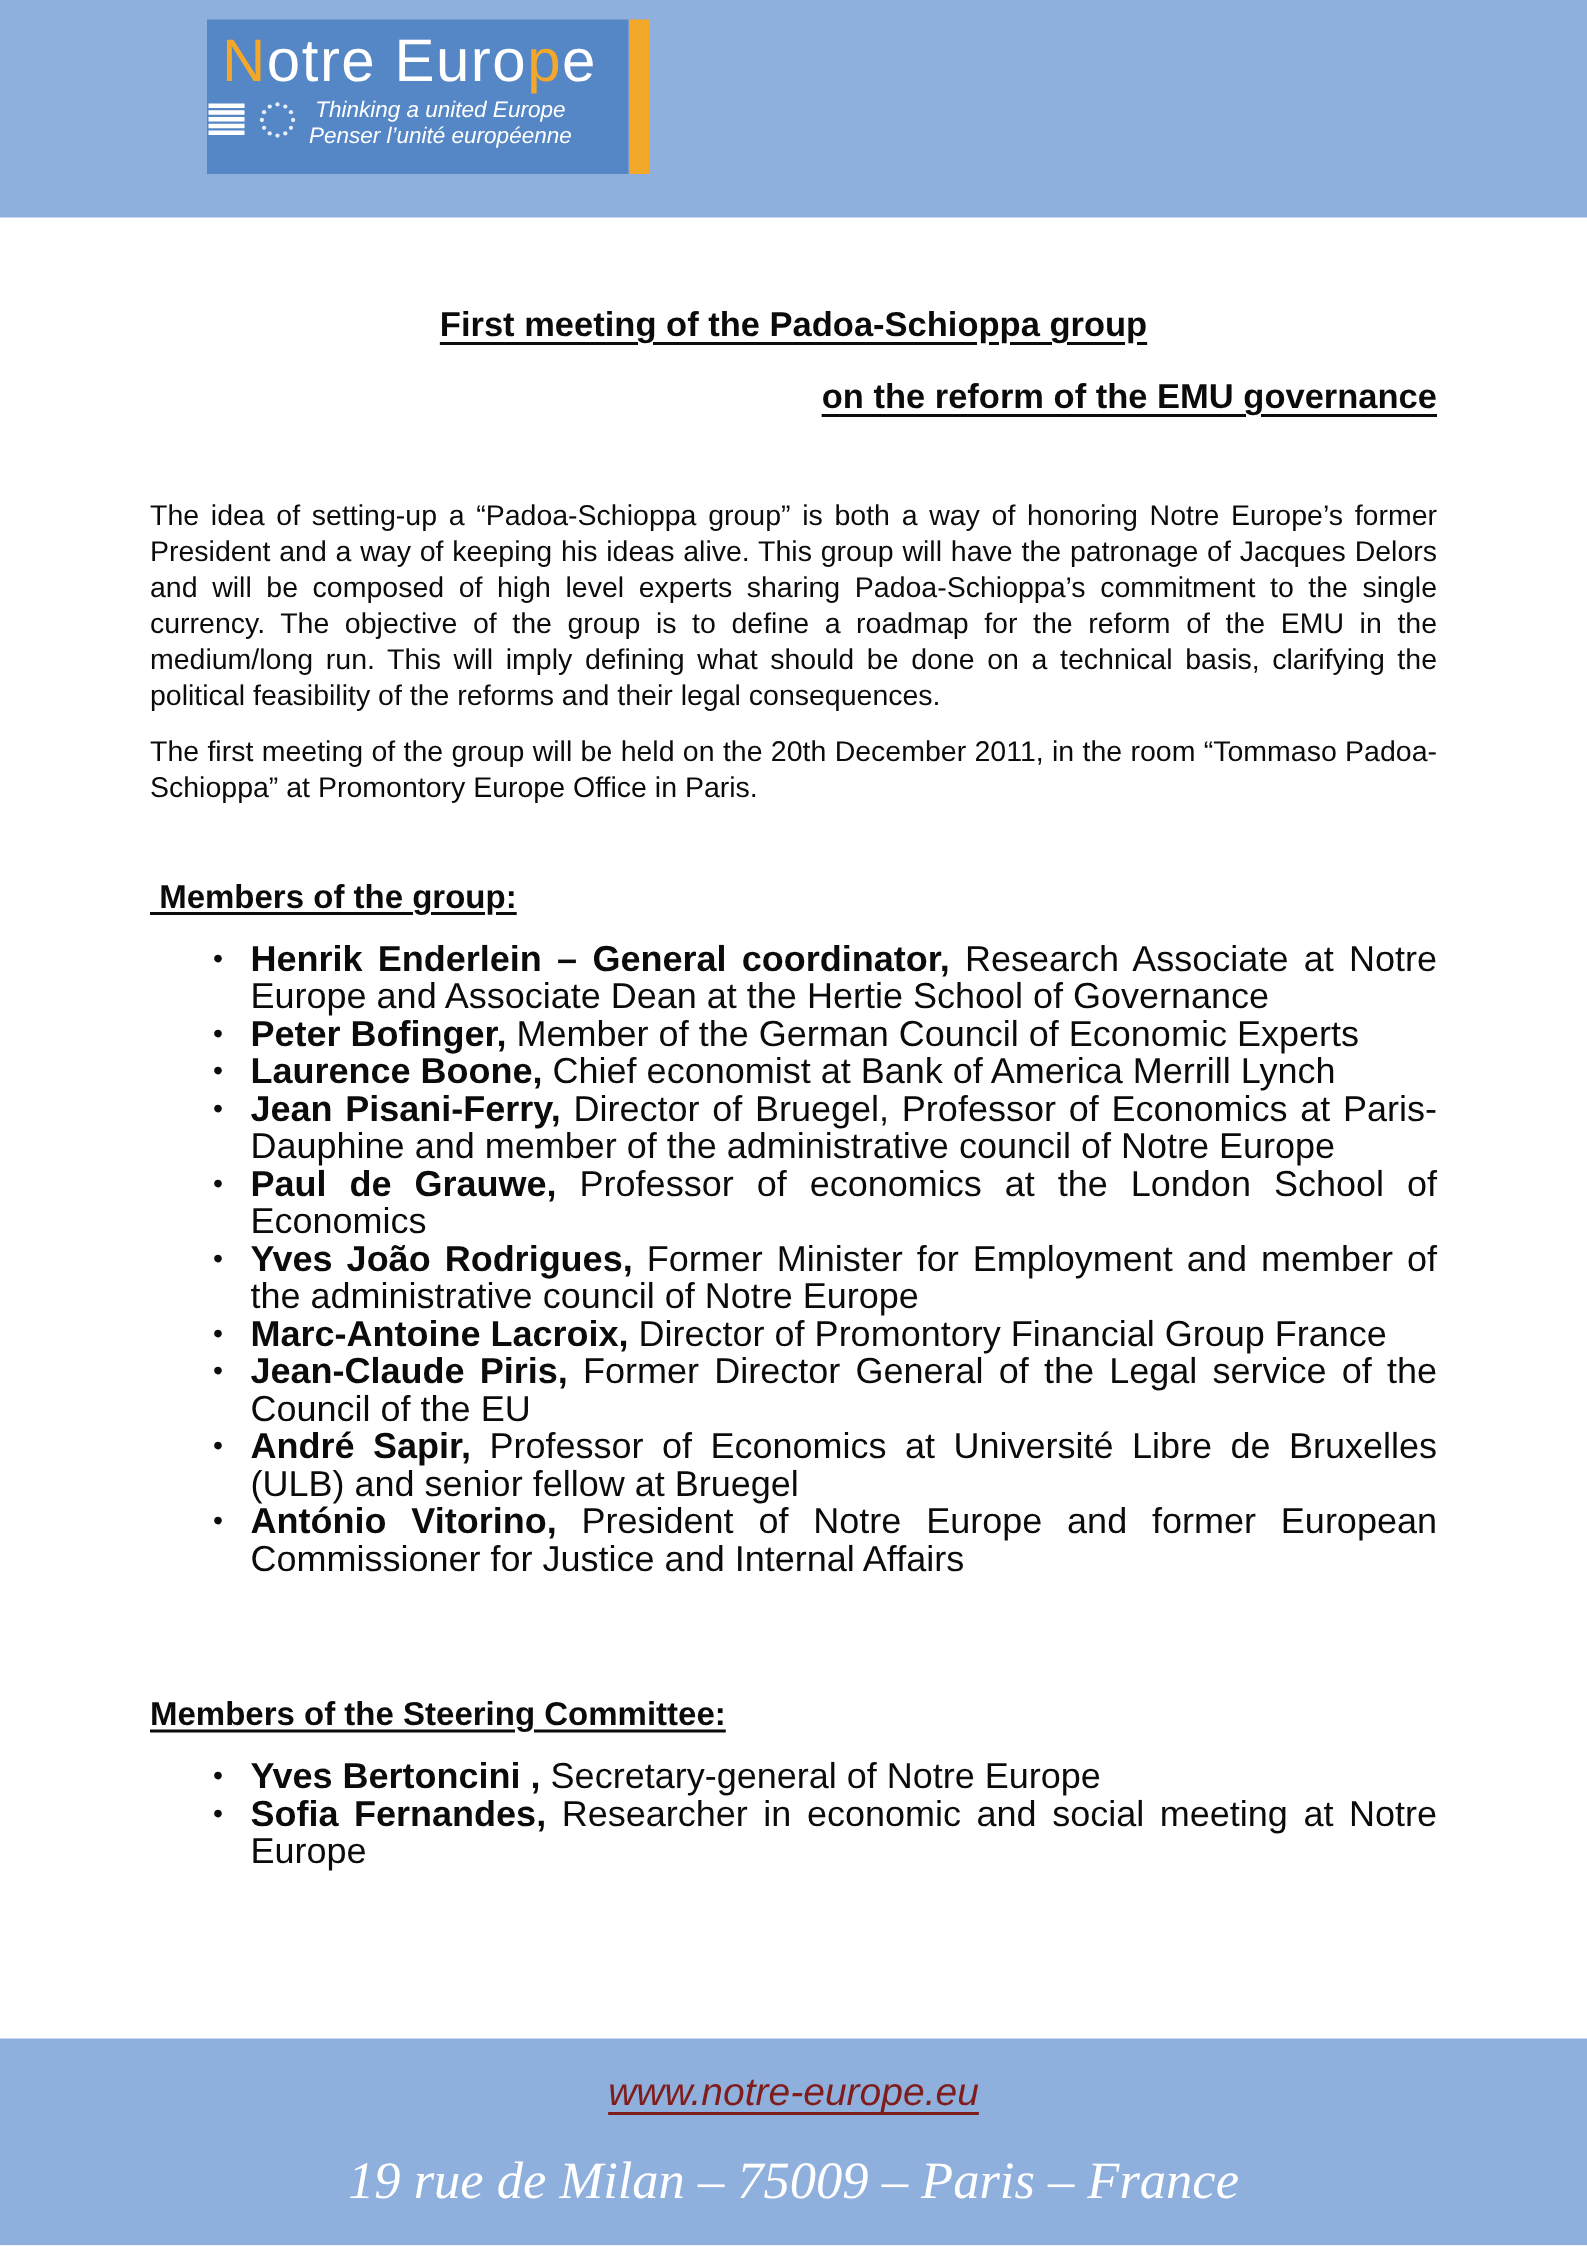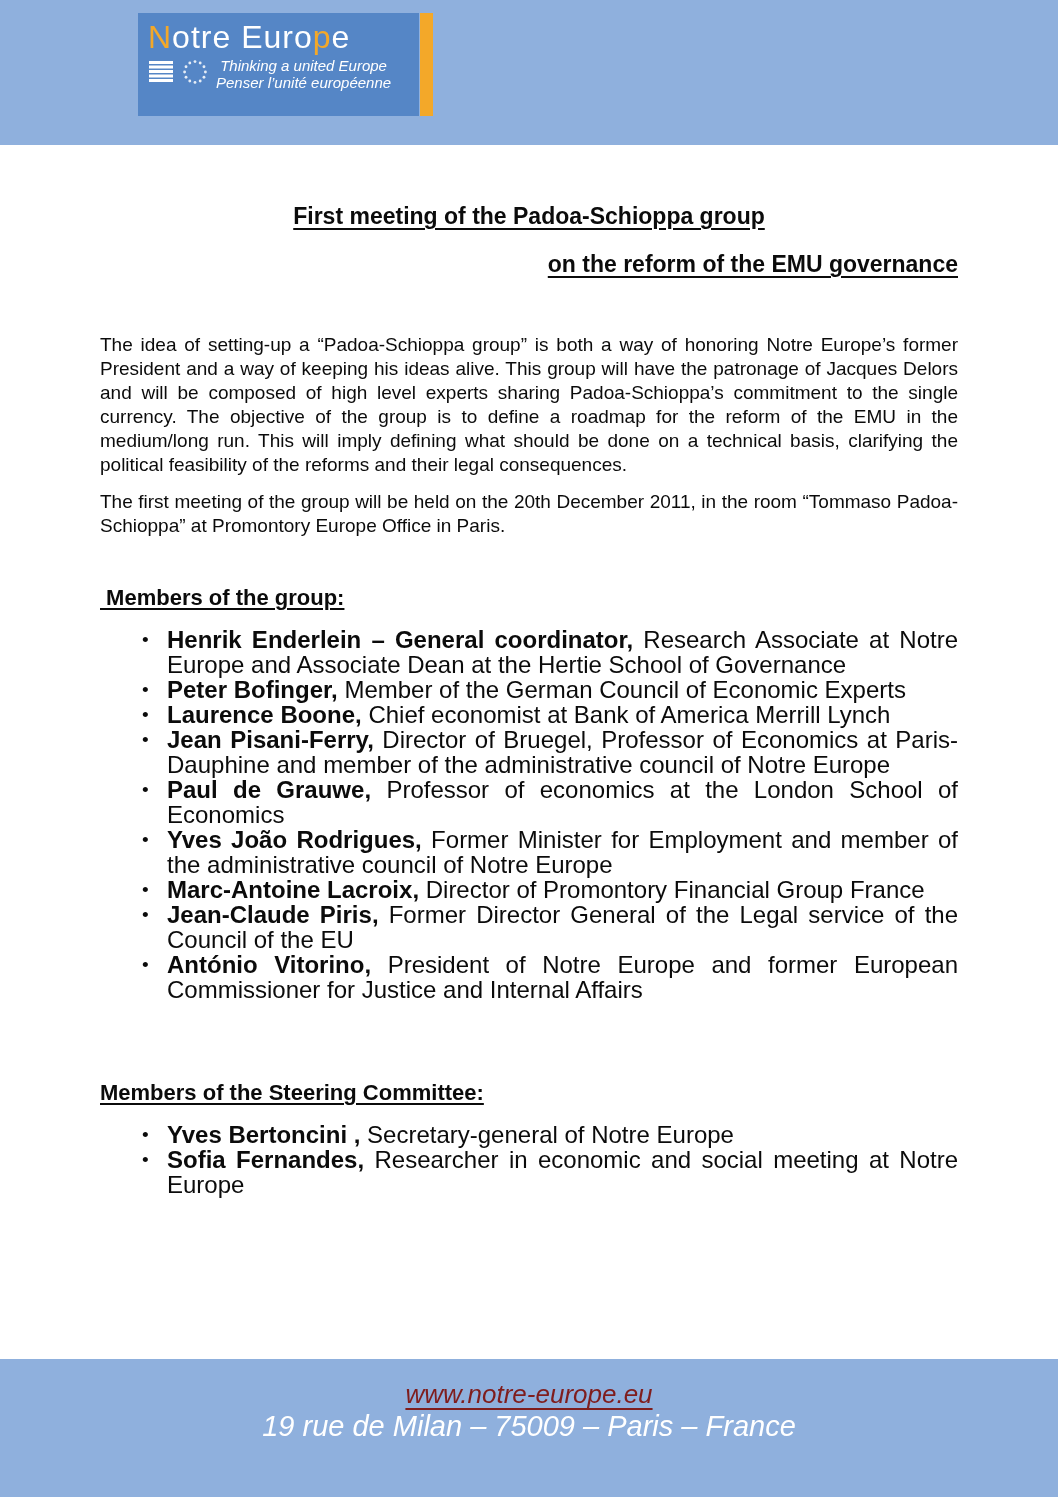--- a/index.html
+++ b/index.html
@@ -24,27 +24,27 @@
   }
   .logo-box{
     position:absolute;left:138px;top:13px;width:281px;height:103px;
     background:var(--logobox);color:#ffffff;
   }
   .accent-bar{
     position:absolute;left:420px;top:13px;width:13px;height:103px;
     background:var(--accent);
   }
   .brand{
-    font-size:32px;font-weight:400;letter-spacing:1px;
+    font-size:40px;font-weight:400;letter-spacing:1px;
     padding:8px 0 0 10px;white-space:nowrap;line-height:1;
   }
   .brand .accent{color:var(--accent);}
   .tag-row{
     display:flex;align-items:center;gap:8px;
-    padding-left:10px;margin-top:4px;
+    margin-top:4px;
   }
   .tagline{
     font-style:italic;font-size:15px;line-height:17px;
     text-align:center;white-space:nowrap;
   }
   .icon{display:inline-block;flex:0 0 auto;}
   
   .content{position:absolute;top:145px;left:100px;width:858px;}
   .title-line{
     text-align:center;font-weight:bold;font-size:23px;
@@ -79,21 +79,21 @@
   
   .footer{
     position:absolute;bottom:0;left:0;width:1058px;height:138px;
     background:var(--banner);color:#ffffff;
     text-align:center;font-style:italic;
   }
   .footer-url{
     display:inline-block;margin-top:20px;font-size:26px;
     color:#7f1d1d;text-decoration:underline;text-underline-offset:5px;
   }
-  .footer-address{font-size:29px;}
+  .footer-address{margin-top:24px;font-size:35px;font-family:Liberation Serif, serif;}
 </style>
 </head>
 <body>
 
 <div class="page">
 
   <div class="banner">
     <div class="logo-box">
       <div class="brand">
         <span class="accent">N</span><span>otre Euro</span><span class="accent">p</span><span>e</span>
@@ -147,20 +147,21 @@
 
     <ul class="member-list">
       <li><span class="b">Henrik Enderlein – General coordinator,</span><span> Research Associate at Notre Europe and Associate Dean at the Hertie School of Governance</span></li>
       <li><span class="b">Peter Bofinger,</span><span> Member of the German Council of Economic Experts</span></li>
       <li><span class="b">Laurence Boone,</span><span> Chief economist at Bank of America Merrill Lynch</span></li>
       <li><span class="b">Jean Pisani-Ferry,</span><span> Director of Bruegel, Professor of Economics at Paris-Dauphine and member of the administrative council of Notre Europe</span></li>
       <li><span class="b">Paul de Grauwe,</span><span> Professor of economics at the London School of Economics</span></li>
       <li><span class="b">Yves João Rodrigues,</span><span> Former Minister for Employment and member of the administrative council of Notre Europe</span></li>
       <li><span class="b">Marc-Antoine Lacroix,</span><span> Director of Promontory Financial Group France</span></li>
       <li><span class="b">Jean-Claude Piris,</span><span> Former Director General of the Legal service of the Council of the EU</span></li>
+      <li><span class="b">André Sapir,</span><span> Professor of Economics at Université Libre de Bruxelles (ULB) and senior fellow at Bruegel</span></li>
       <li><span class="b">António Vitorino,</span><span> President of Notre Europe and former European Commissioner for Justice and Internal Affairs</span></li>
     </ul>
 
     <p class="section-heading steering">Members of the Steering Committee:</p>
 
     <ul class="member-list">
       <li><span class="b">Yves Bertoncini ,</span><span> Secretary-general of Notre Europe</span></li>
       <li><span class="b">Sofia Fernandes,</span><span> Researcher in economic and social meeting at Notre Europe</span></li>
     </ul>
 

